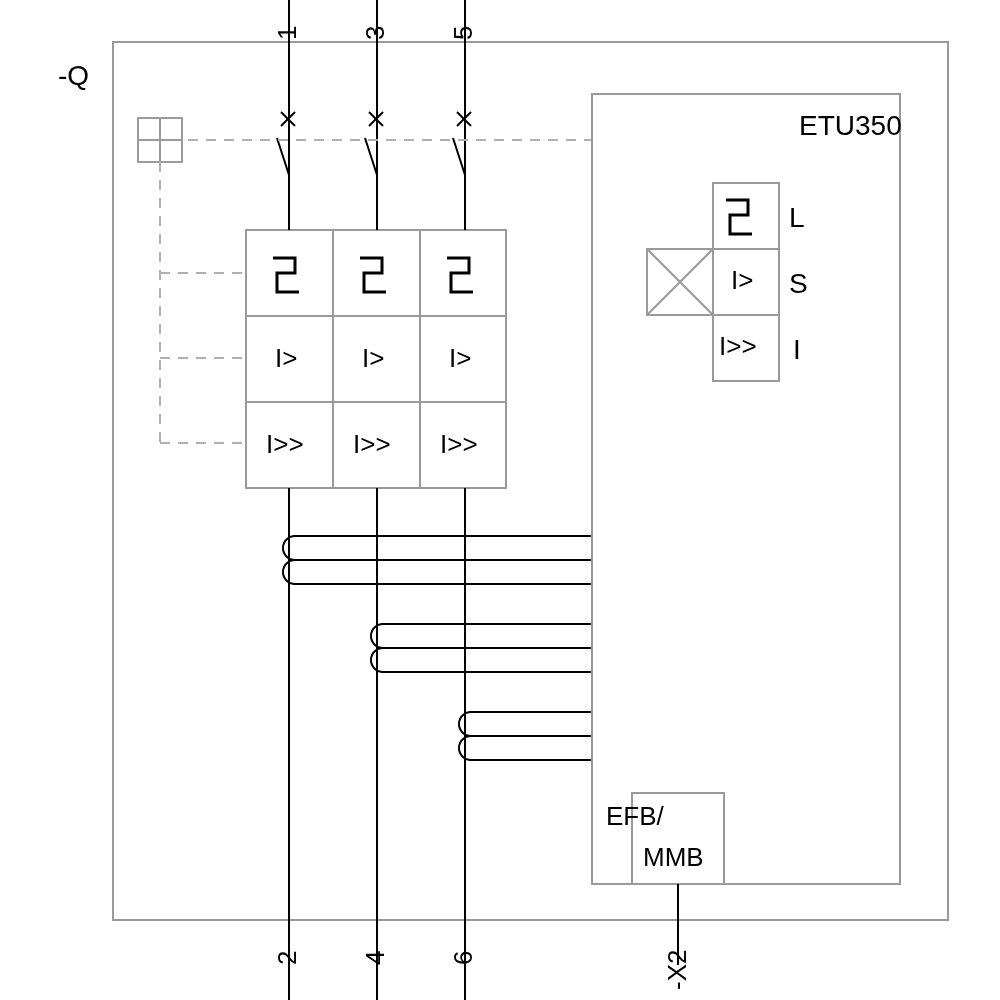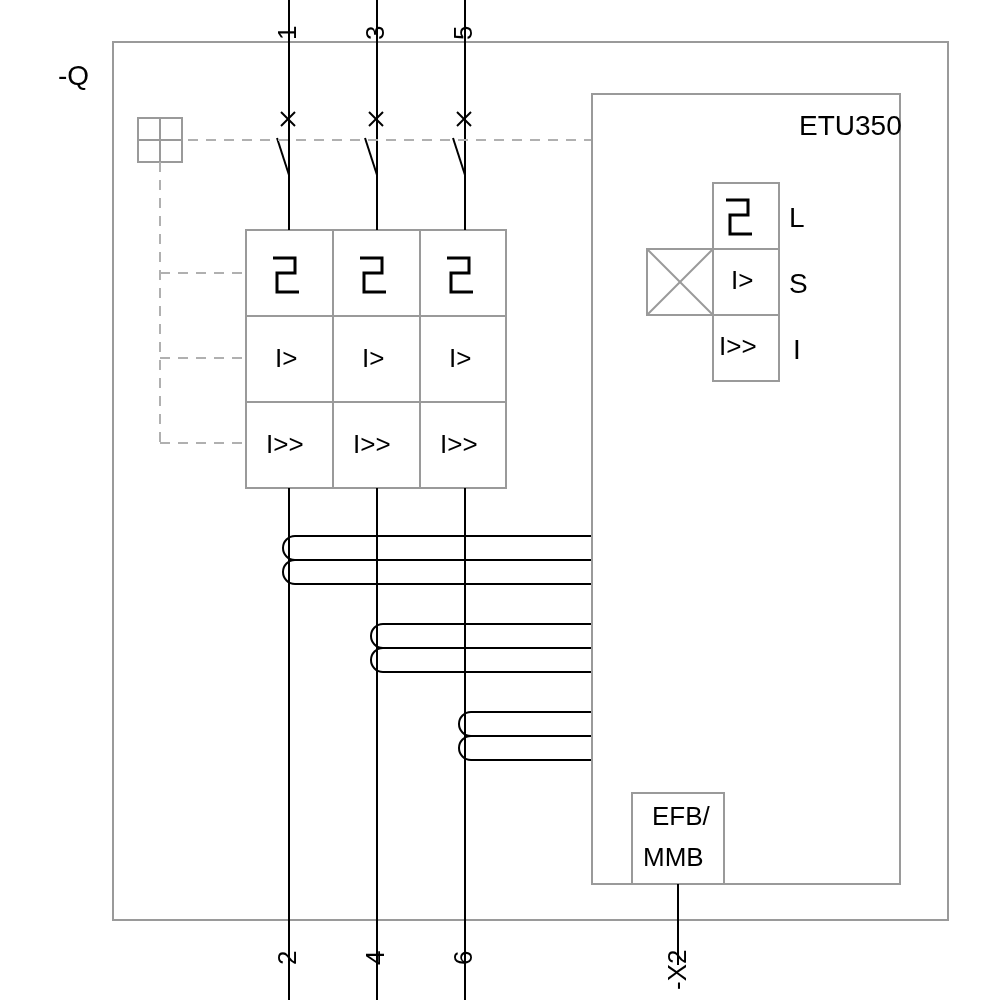--- a/index.html
+++ b/index.html
@@ -174,16 +174,16 @@
   <div class="lbl t26" style="left:353px; top:429px;">I&gt;&gt;</div>
   <div class="lbl t26" style="left:440px; top:429px;">I&gt;&gt;</div>
 
   <div class="lbl t26" style="left:731px; top:265px;">I&gt;</div>
   <div class="lbl t26" style="left:719px; top:331px;">I&gt;&gt;</div>
 
   <div class="lbl t28" style="left:789px; top:202px;">L</div>
   <div class="lbl t28" style="left:789px; top:268px;">S</div>
   <div class="lbl t28" style="left:793px; top:334px;">I</div>
 
-  <div class="lbl t26" style="left:652px; top:801px;text-align:center;">EFB/</div>
+  <div class="lbl t26" style="left:606px; top:801px;text-align:center;">EFB/</div>
   <div class="lbl t26" style="left:643px; top:842px;">MMB</div>
 
 </div>
 
 </body></html>

